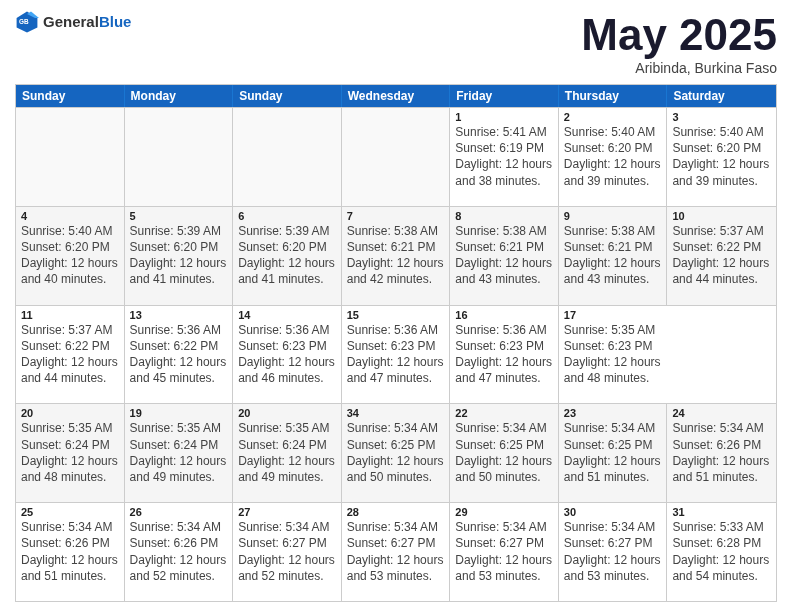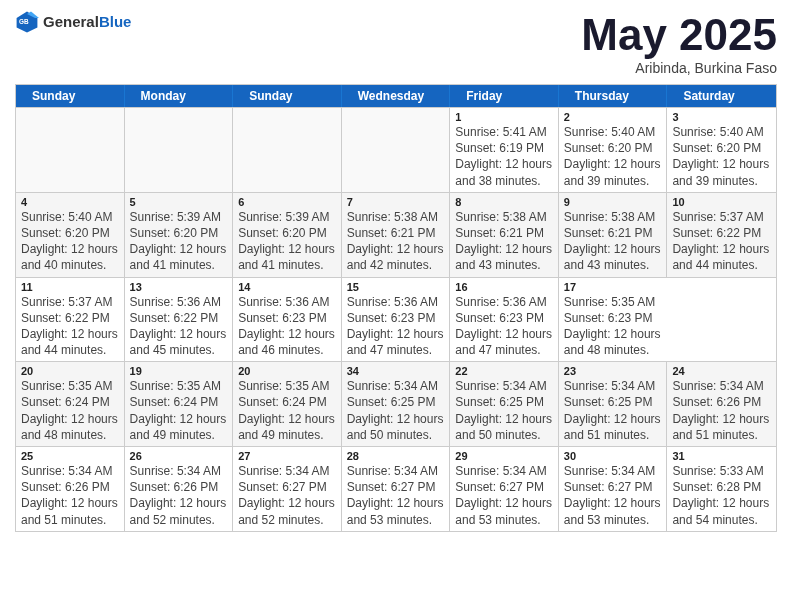--- a/index.html
+++ b/index.html
@@ -5,21 +5,21 @@
     * { margin: 0; padding: 0; box-sizing: border-box; }
     body {
       font-family: Arial, sans-serif;
       background: #fff;
       width: 792px;
       height: 612px;
       overflow: hidden;
     }
     .page {
       width: 792px;
-      height: 532px;
+      height: 612px;
       padding: 10px 15px;
       display: flex;
       flex-direction: column;
     }
     .header {
       display: flex;
       justify-content: space-between;
       align-items: flex-start;
       margin-bottom: 8px;
     }
@@ -52,21 +52,21 @@
     }
     .cal-header-row {
       display: grid;
       grid-template-columns: repeat(7, 1fr);
       background: #1565c0;
     }
     .cal-header-cell {
       color: white;
       font-size: 12px;
       font-weight: bold;
-      padding: 4px 16px;
+      padding: 4px 6px;
       text-align: left;
       border-right: 1px solid #1976d2;
     }
     .cal-header-cell:last-child { border-right: none; }
     .cal-body {
       display: flex;
       flex-direction: column;
       flex: 1;
     }
     .cal-row {

